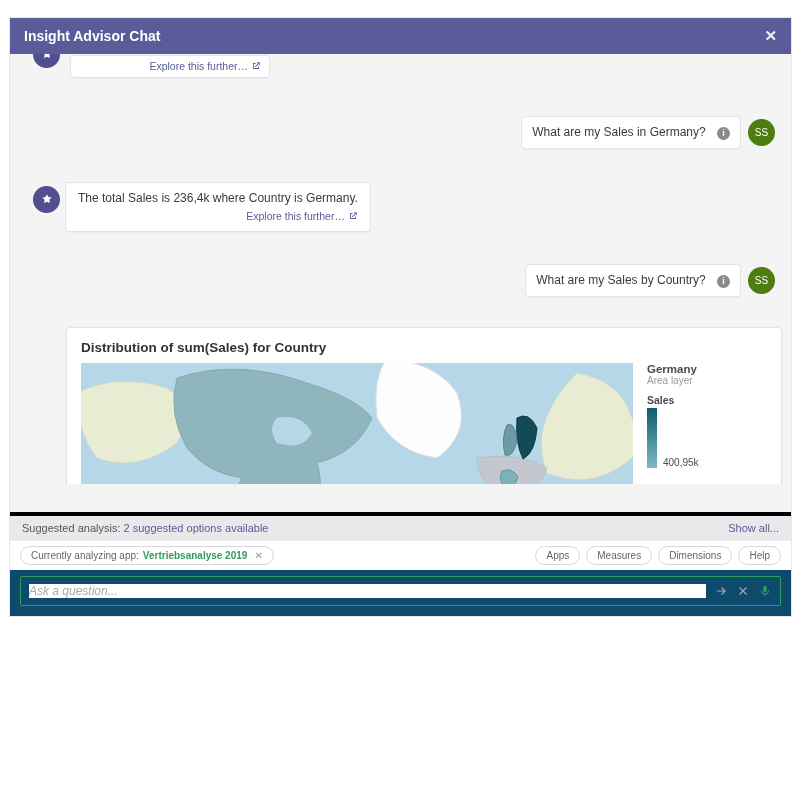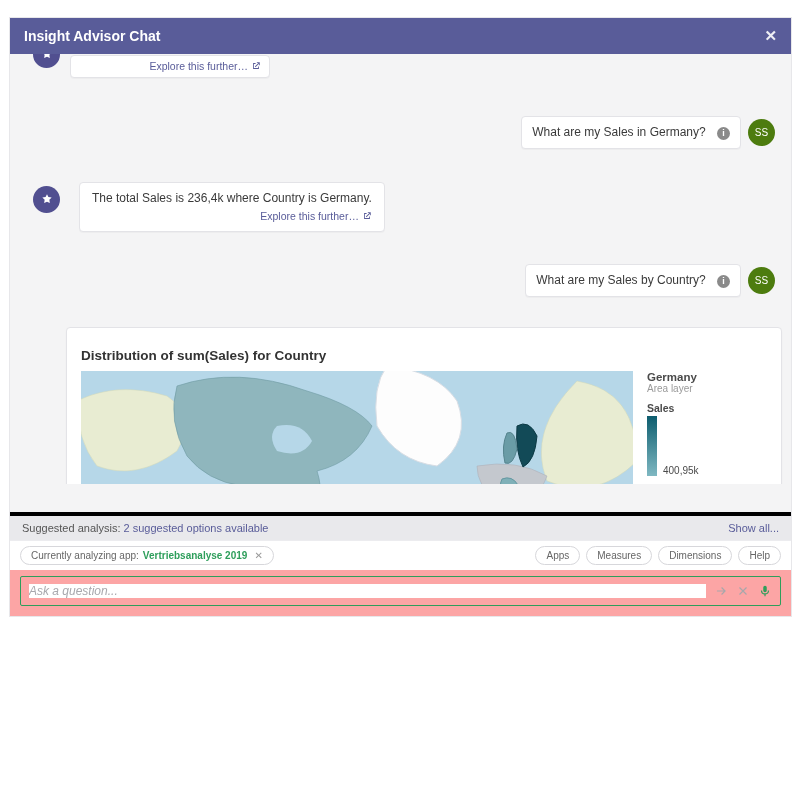--- a/index.html
+++ b/index.html
@@ -71,21 +71,21 @@
     background: #8a8a8a; color: #fff;
     display: inline-flex; align-items: center; justify-content: center;
     font-size: 9px; font-weight: bold; margin-left: 8px;
   }
   .viz-card {
     position: absolute;
     left: 56px; top: 273px;
     width: 716px; height: 246px;
     background: #fff;
     border: 1px solid #e3e3e7; border-radius: 4px;
-    padding: 20px 14px 0 14px;
+    padding: 12px 14px 0 14px;
     box-shadow: 0 1px 2px rgba(0,0,0,0.03);
   }
   .viz-title { font-size: 13.5px; font-weight: 700; color: #333; margin-bottom: 8px;}
   .viz-body { display: flex; gap: 14px; height: 200px; }
   .map-wrap { flex: 1; overflow: hidden; }
   .legend { width: 120px; font-size: 11px; color: #4a4a4a; }
   .legend .lg-title { font-weight: 700; font-size: 11.5px; }
   .legend .lg-sub { color: #9a9a9a; font-size: 10px; margin-bottom: 8px; }
   .legend .sales-label { font-weight: 600; font-size: 10.5px; }
   .legend .scale-row { display: flex; align-items: flex-end; gap: 6px; margin-top: 2px;}
@@ -111,21 +111,21 @@
   .chip {
     border: 1px solid #d7d7db; border-radius: 14px;
     padding: 3px 10px; font-size: 10px; color: #666;
     display: inline-flex; align-items: center; gap: 4px;
     background: #fff; cursor: pointer;
   }
   .chip .app-name { color: #2e9e5b; font-weight: 600; }
   .chip .x { color: #999; margin-left: 3px; }
   .chip-row { display: flex; gap: 6px; }
   .input-bar {
-    background: #fca5a5;
+    background: #0c4a6e;
     padding: 6px 10px 10px 10px;
   }
   .input-box {
     border: 1.5px solid #2e9e5b;
     border-radius: 2px;
     height: 30px;
     display: flex; align-items: center;
     padding: 0 8px;
     gap: 8px;
   }
@@ -181,21 +181,21 @@
     <div class="user-msg" style="right:16px; top:62px;">
       <div class="bubble">
         <span>What are my Sales in Germany?</span>
         <span class="info-icon">i</span>
       </div>
       <div class="avatar-user">
           <span>SS</span>
         </div>
     </div>
 
-    <div style="position:absolute; left:23px; top:128px; display:flex; gap:19px; align-items:flex-start;">
+    <div style="position:absolute; left:23px; top:128px; display:flex; gap:5px; align-items:flex-start;">
       <div class="avatar-bot" style="margin-top:4px;">
         <svg viewBox="0 0 24 24">
             <path d="M12 2l2.4 5 5.6.8-4 3.9.9 5.5L12 14.8 7.1 17.2 8 11.7 4 7.8 9.6 7z"></path>
           </svg>
       </div>
       <div class="bubble" style="min-width:222px;">
         <div style="margin-bottom:4px;">The total Sales is 236,4k where Country is Germany.</div>
         <div style="text-align:right;">
           <span class="explore-link">
             <span>Explore this further…</span>

